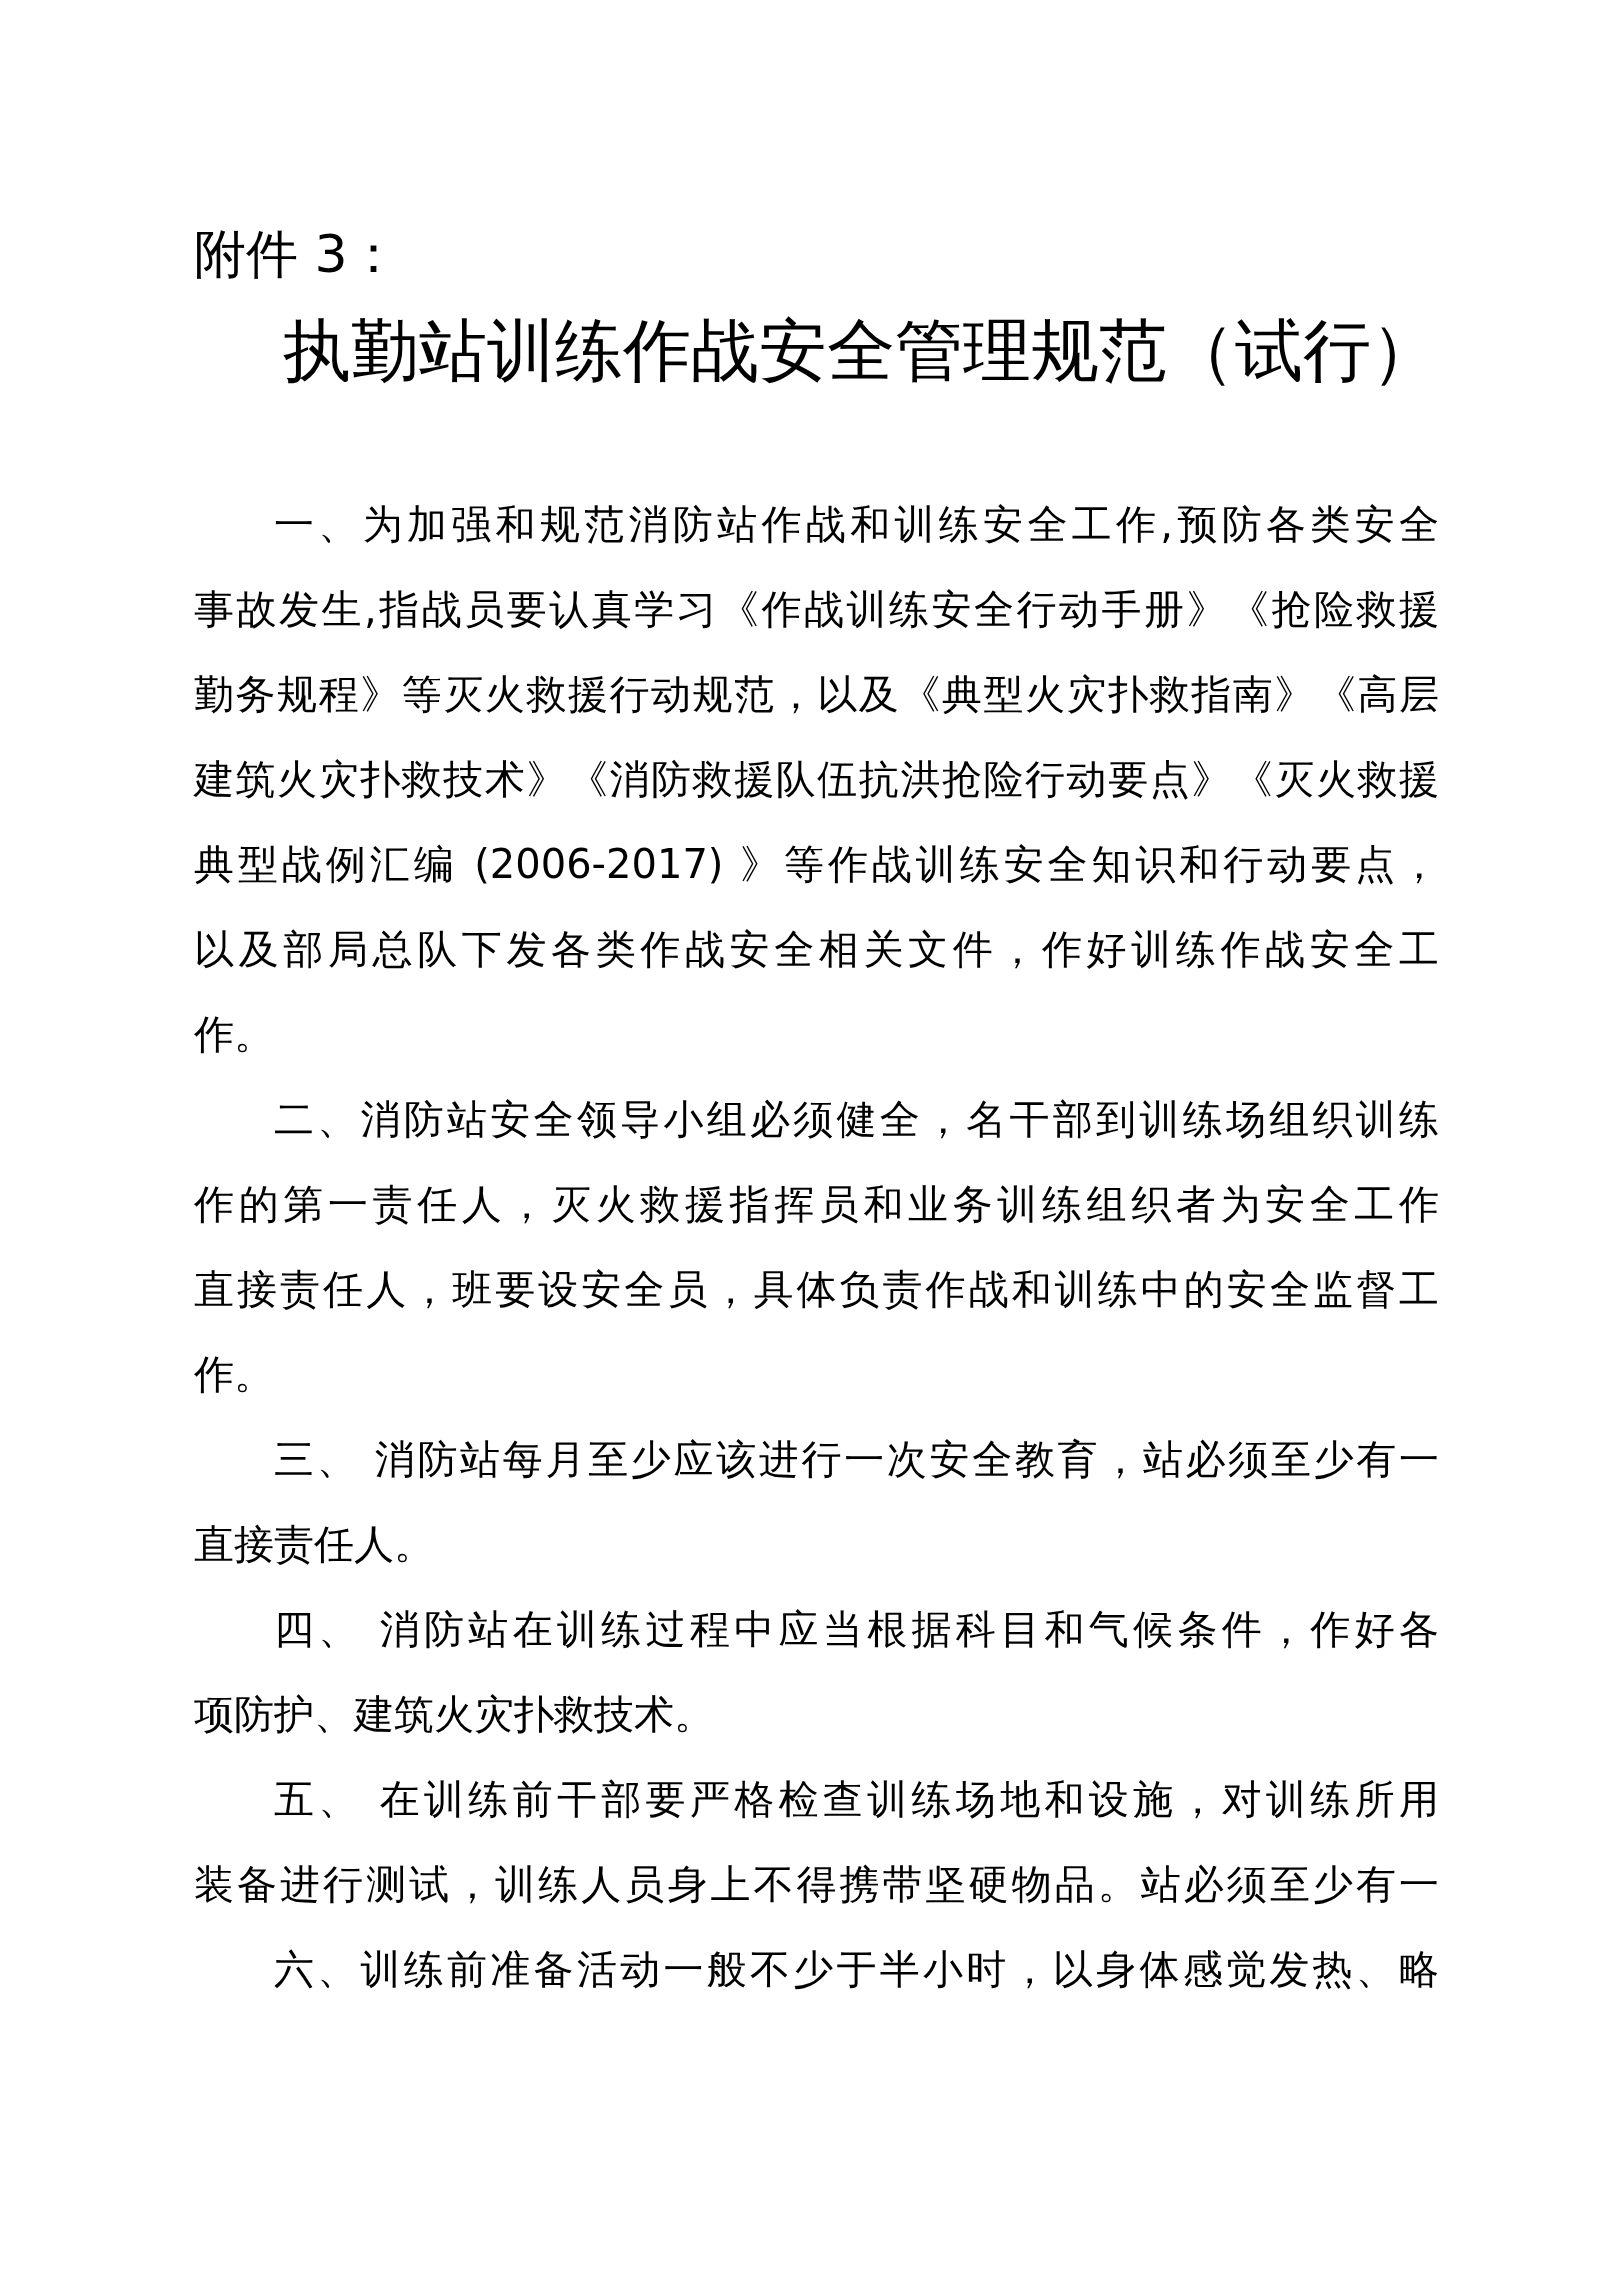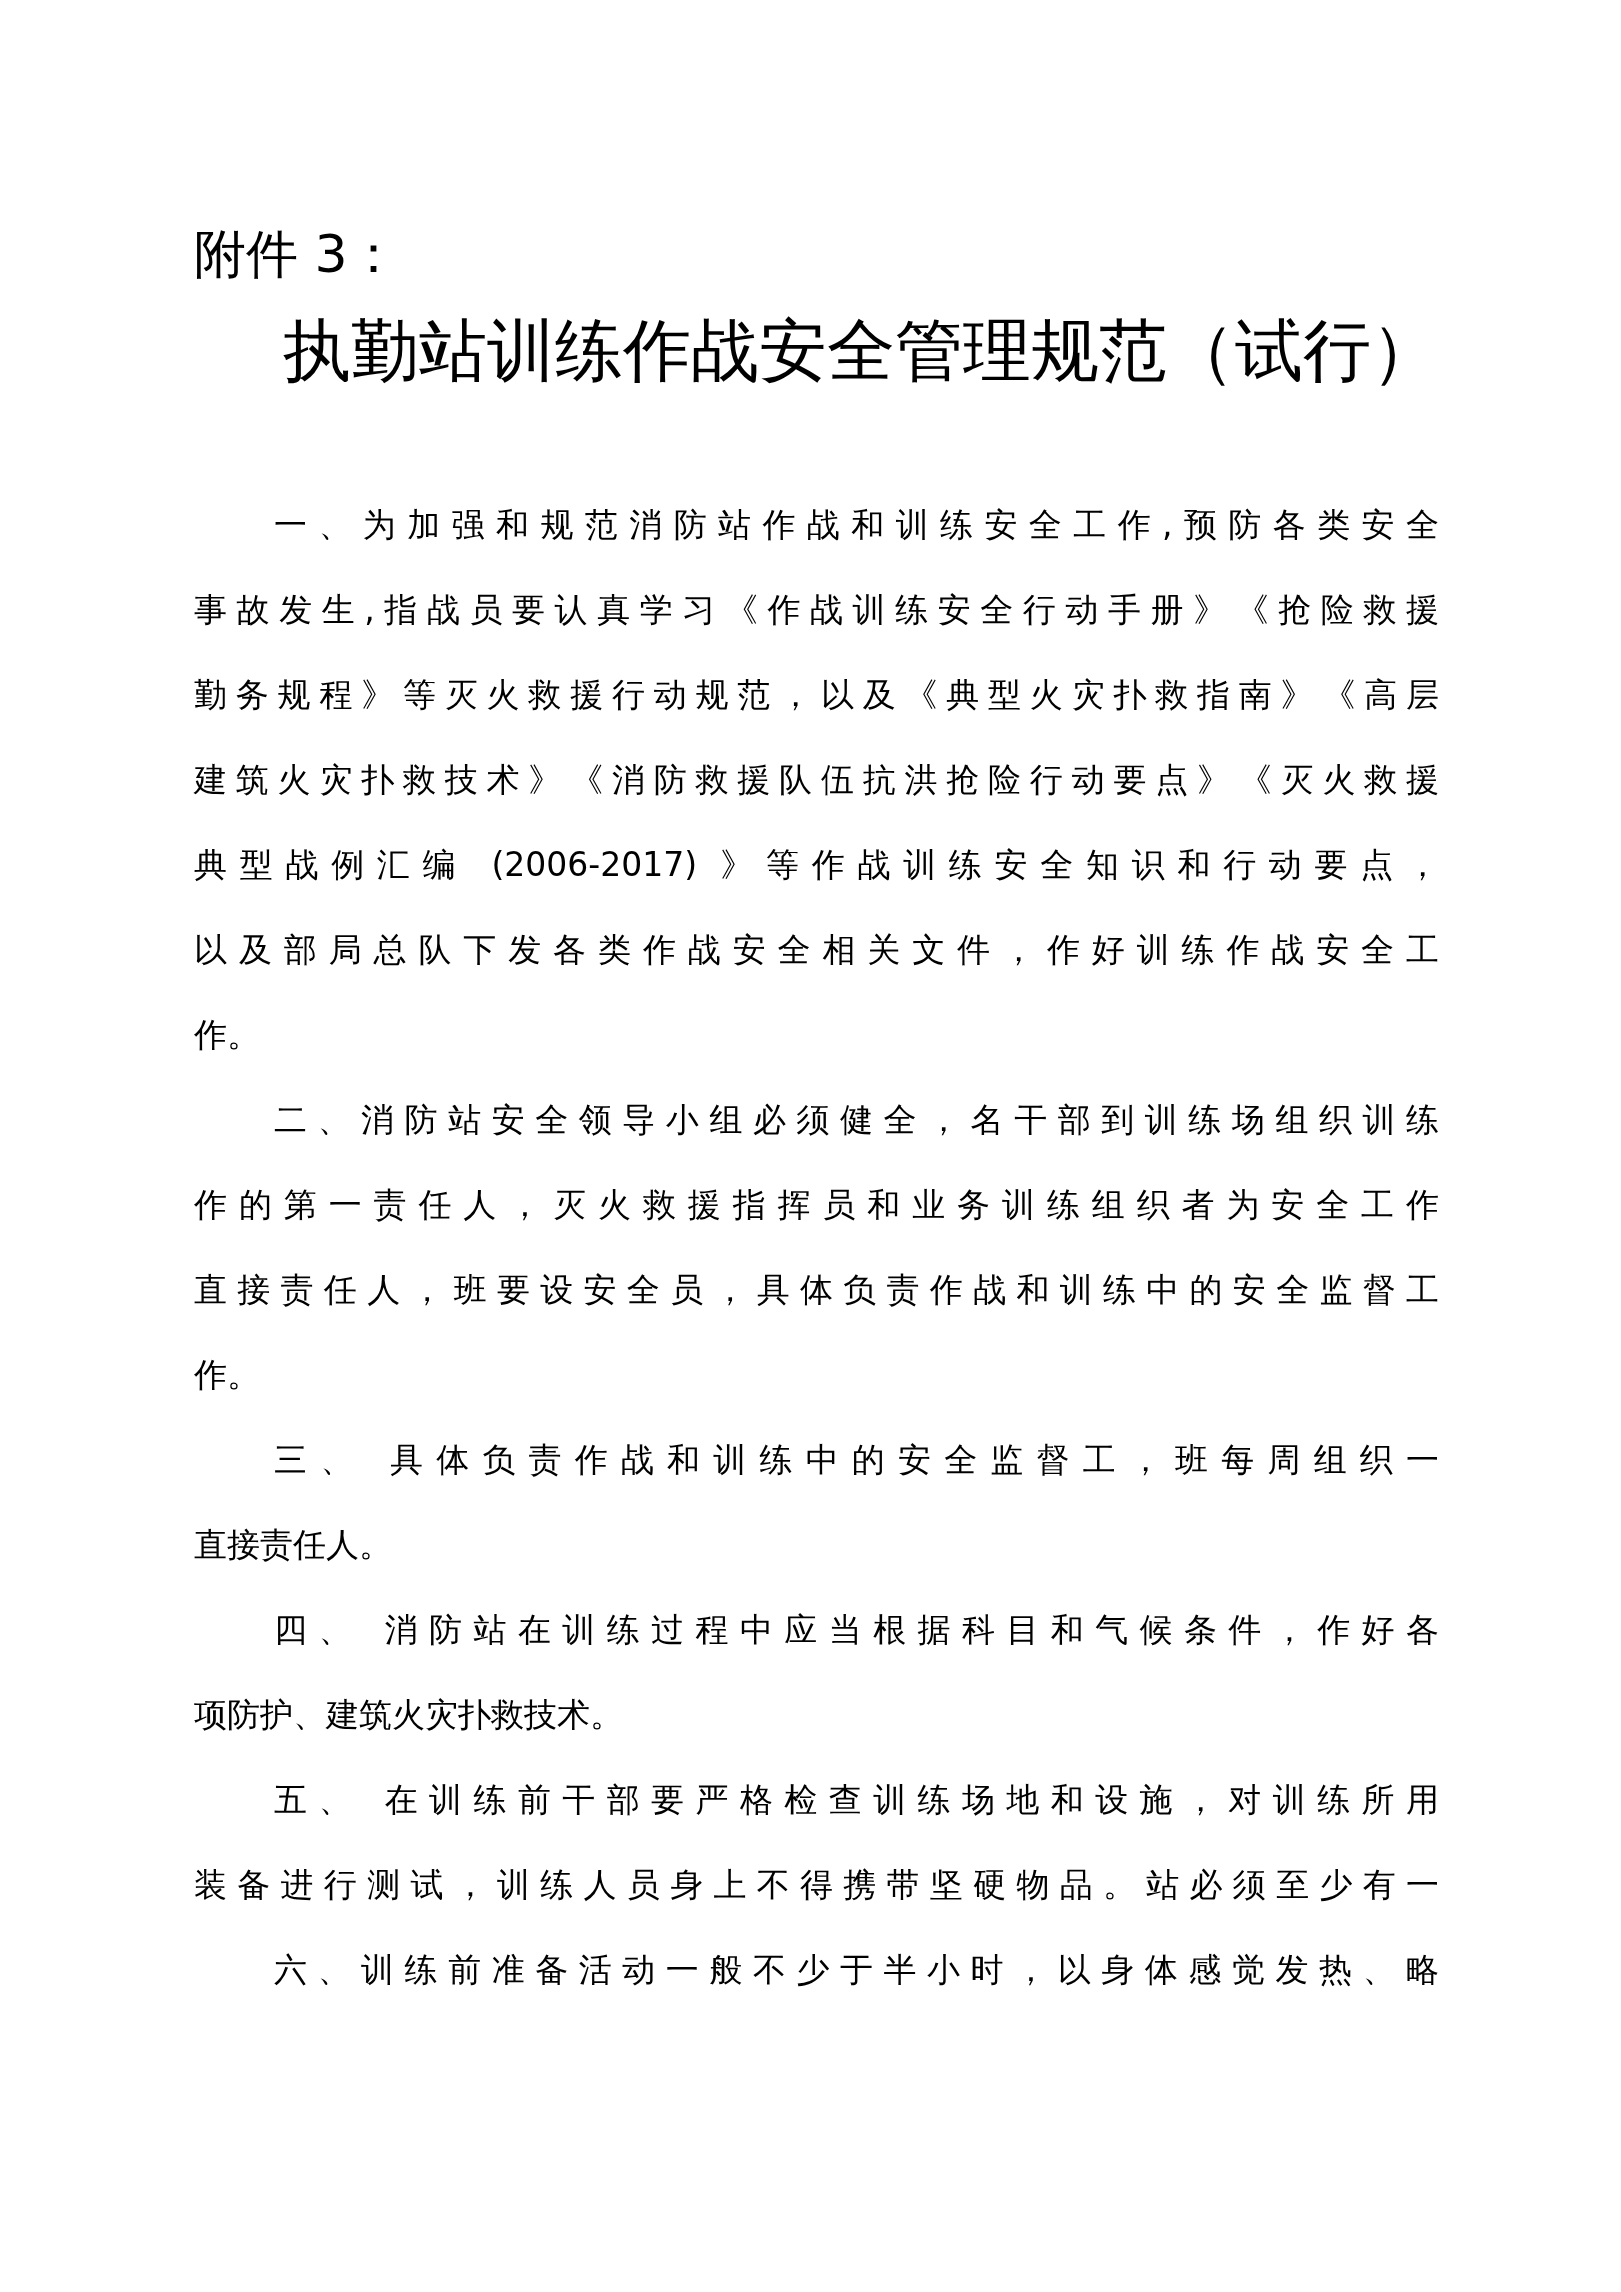--- a/index.html
+++ b/index.html
@@ -3,21 +3,21 @@
 <meta charset="utf-8">
 <style>
   html, body { margin: 0; padding: 0; background: #ffffff; }
   body { width: 1621px; height: 2293px; position: relative; overflow: hidden;
          font-family: "DejaVu Sans", sans-serif; color: #000; }
   .page { position: absolute; left: 194px; top: 0; width: 1245px; }
   .attachment { position: absolute; top: 230px; left: 0; font-size: 52px; line-height: 49px; }
   .title { position: absolute; top: 316px; left: 0; width: 1245px; text-align: right;
            font-size: 68px; line-height: 69px; letter-spacing: 0px; }
   .body { position: absolute; top: 482px; left: 0; width: 1245px; }
-  .line { font-size: 33px; line-height: 85px; height: 85px; white-space: nowrap;
+  .line { font-size: 40px; line-height: 85px; height: 85px; white-space: nowrap;
           text-align: justify; text-align-last: justify; }
   .line.last { text-align-last: left; }
   .line.indent { padding-left: 80px; }
 </style>
 </head>
 <body>
 
 <div class="page">
   <div class="attachment">附件 3：</div>
   <div class="title">执勤站训练作战安全管理规范（试行）</div>
@@ -35,21 +35,21 @@
     </div>
 
     <div>
       <div class="line indent">二、消防站安全领导小组必须健全，名干部到训练场组织训练</div>
       <div class="line">作的第一责任人，灭火救援指挥员和业务训练组织者为安全工作</div>
       <div class="line">直接责任人，班要设安全员，具体负责作战和训练中的安全监督工</div>
       <div class="line last">作。</div>
     </div>
 
     <div>
-      <div class="line indent">三、 具体负责作战和训练中的安全监督工，班每周组织一</div>
+      <div class="line indent">三、 消防站每月至少应该进行一次安全教育，站必须至少有一</div>
       <div class="line last">直接责任人。</div>
     </div>
 
     <div>
       <div class="line indent">四、 消防站在训练过程中应当根据科目和气候条件，作好各</div>
       <div class="line last">项防护、建筑火灾扑救技术。</div>
     </div>
 
     <div>
       <div class="line indent">五、 在训练前干部要严格检查训练场地和设施，对训练所用</div>

